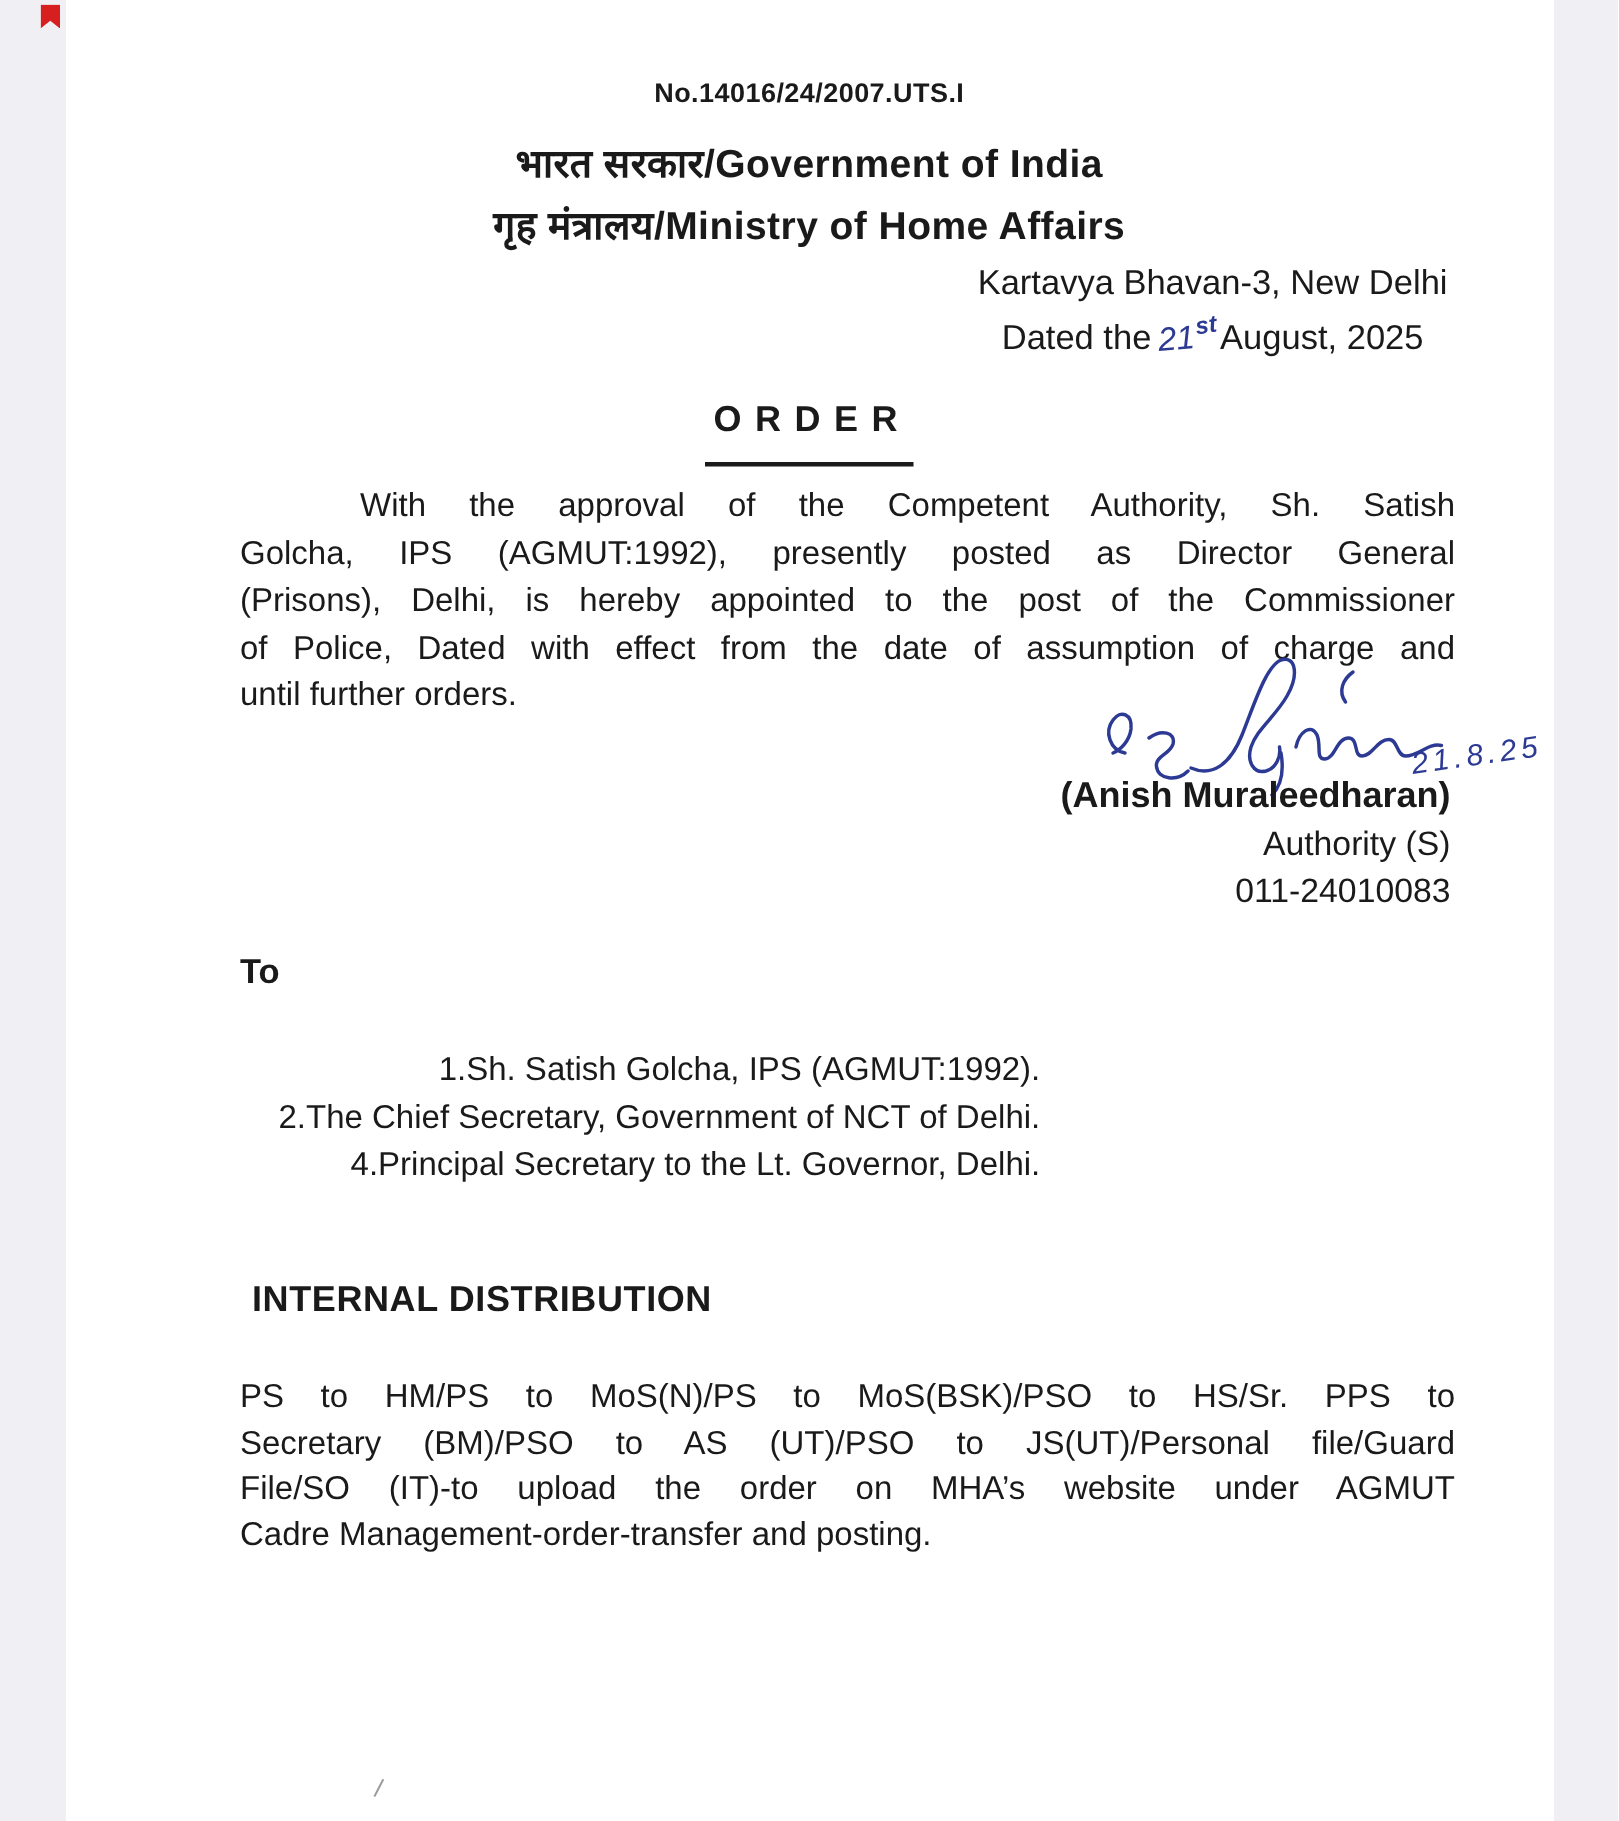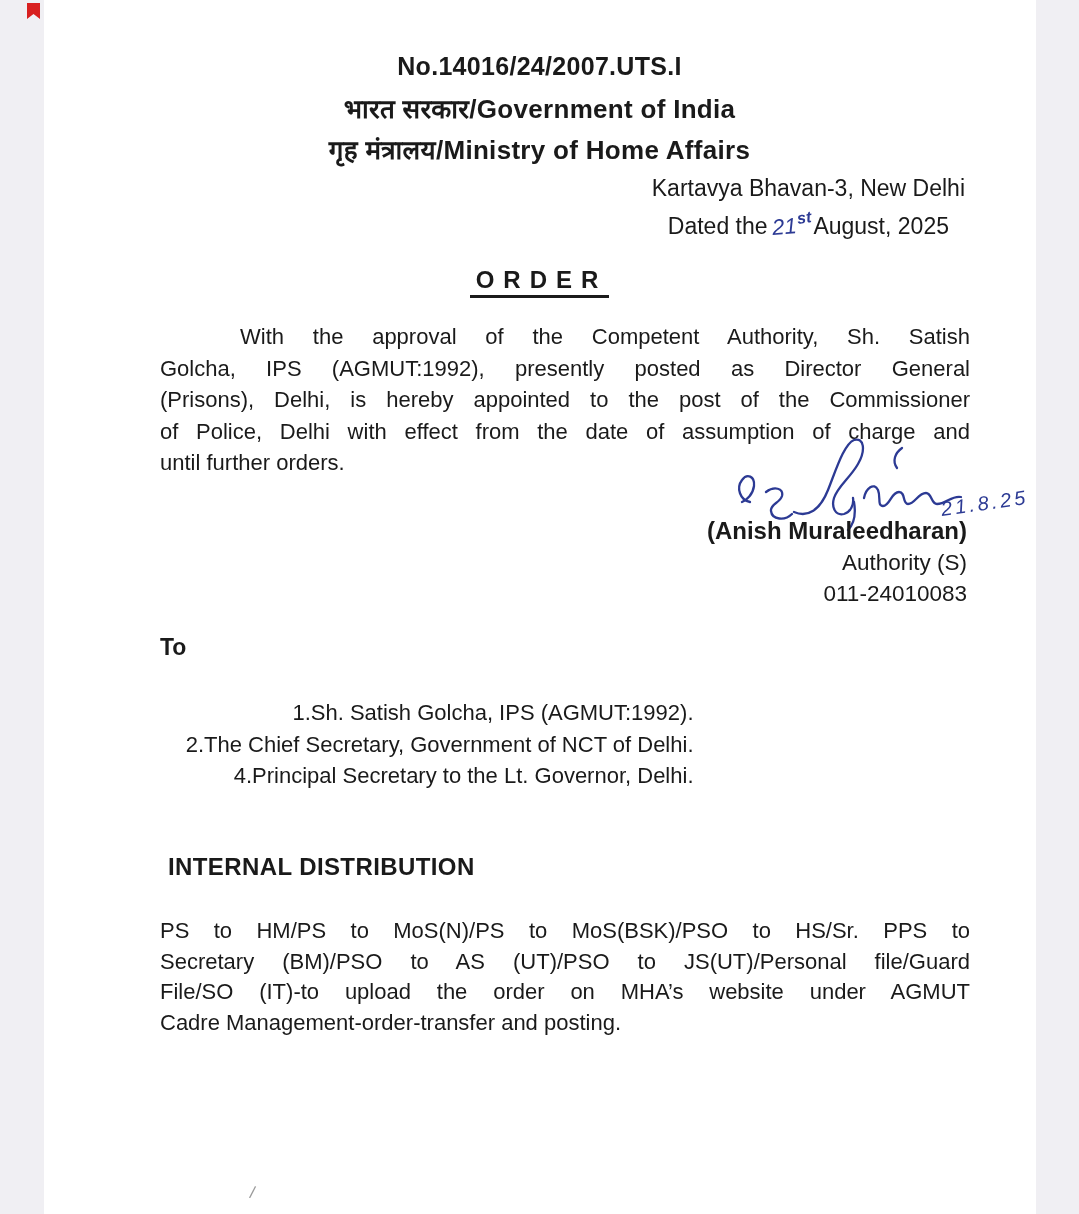--- a/index.html
+++ b/index.html
@@ -13,31 +13,31 @@
   }
   .edge{position:absolute;top:0;height:100%;background:#f0eff3;}
   .edge.left{left:0;width:44px;}
   .edge.right{right:0;width:43px;}
   .corner-flag{
     position:absolute;left:27px;top:3px;width:13px;height:16px;
     background:#d81f1f;
     clip-path:polygon(0 0,100% 0,100% 100%,50% 68%,0 100%);
   }
   .hdr{position:absolute;left:60px;right:60px;text-align:center;font-weight:bold;letter-spacing:.3px;}
-  .file-no{top:52px;font-size:25px;}
+  .file-no{top:52px;font-size:18px;}
   .govt{top:90px;font-size:26px;}
   .ministry{top:131px;font-size:26px;}
   .addr{position:absolute;right:114px;top:173px;text-align:center;font-size:23px;line-height:31px;}
   .hand{color:#2c3a94;font-style:italic;}
   .hand.day{font-size:22px;display:inline-block;transform:rotate(-5deg);margin:0 1px 0 4px;}
   .hand.ord{font-size:16px;font-weight:bold;position:relative;top:-2px;margin-right:-3px;display:inline-block;transform:rotate(-8deg);}
   .order-wrap{position:absolute;left:0;right:0;top:266px;text-align:center;}
   .order{
     display:inline-block;font-weight:bold;font-size:24px;
-    letter-spacing:9px;padding:0 2px 1px 6px;
+    letter-spacing:9px;padding:0 2px 14px 6px;
     border-bottom:3px solid #1b1b1b;
   }
   .para{position:absolute;left:160px;width:810px;font-size:22px;line-height:31.5px;}
   .body-para{top:321px;}
   .jline{text-align:justify;text-align-last:justify;}
   .jl-first{text-indent:80px;}
   .jl-last{text-align:justify;text-align-last:left;}
   .sig-svg{position:absolute;left:690px;top:432px;}
   .sign-block{position:absolute;right:112px;top:515px;text-align:right;}
   .sign-name{font-weight:bold;font-size:24px;line-height:32px;}
@@ -68,21 +68,21 @@
   </div>
 
   <div class="order-wrap">
     <span class="order">ORDER</span>
   </div>
 
   <div class="para body-para">
     <div class="jline jl-first">With the approval of the Competent Authority, Sh. Satish</div>
     <div class="jline">Golcha, IPS (AGMUT:1992), presently posted as Director General</div>
     <div class="jline">(Prisons), Delhi, is hereby appointed to the post of the Commissioner</div>
-    <div class="jline">of Police, Delhi with effect from the date of assumption of charge and</div>
+    <div class="jline">of Police, Dated with effect from the date of assumption of charge and</div>
     <div class="jline jl-last">until further orders.</div>
   </div>
 
   <svg class="sig-svg" width="380" height="102" viewBox="0 0 380 102" fill="none">
     <g stroke="#2c3a94" stroke-width="2.3" stroke-linecap="round" fill="none">
       <path d="M60,70 c-10,-2 -14,-14 -8,-22 c5,-7 13,-4 12,6 c-1,8 -7,14 -12,16"></path>
       <path d="M76,60 c8,-6 18,-4 16,4 c-2,7 -12,8 -11,15 c1,9 14,10 21,3"></path>
       <path d="M104,80 c14,6 26,-2 34,-22 c8,-20 16,-46 26,-50 c10,-3 12,10 4,24 c-8,14 -20,22 -24,34 c-3,10 2,18 10,16 c7,-2 10,-10 9,-16"></path>
       <path d="M164,70 c2,12 0,22 -6,28"></path>
       <path d="M174,66 c2,-10 10,-16 14,-8 c3,7 -1,16 5,16 c7,0 8,-14 16,-14 c7,0 3,12 9,12 c7,0 10,-11 18,-11 c6,0 5,11 11,11 c9,0 15,-9 24,-7"></path>

